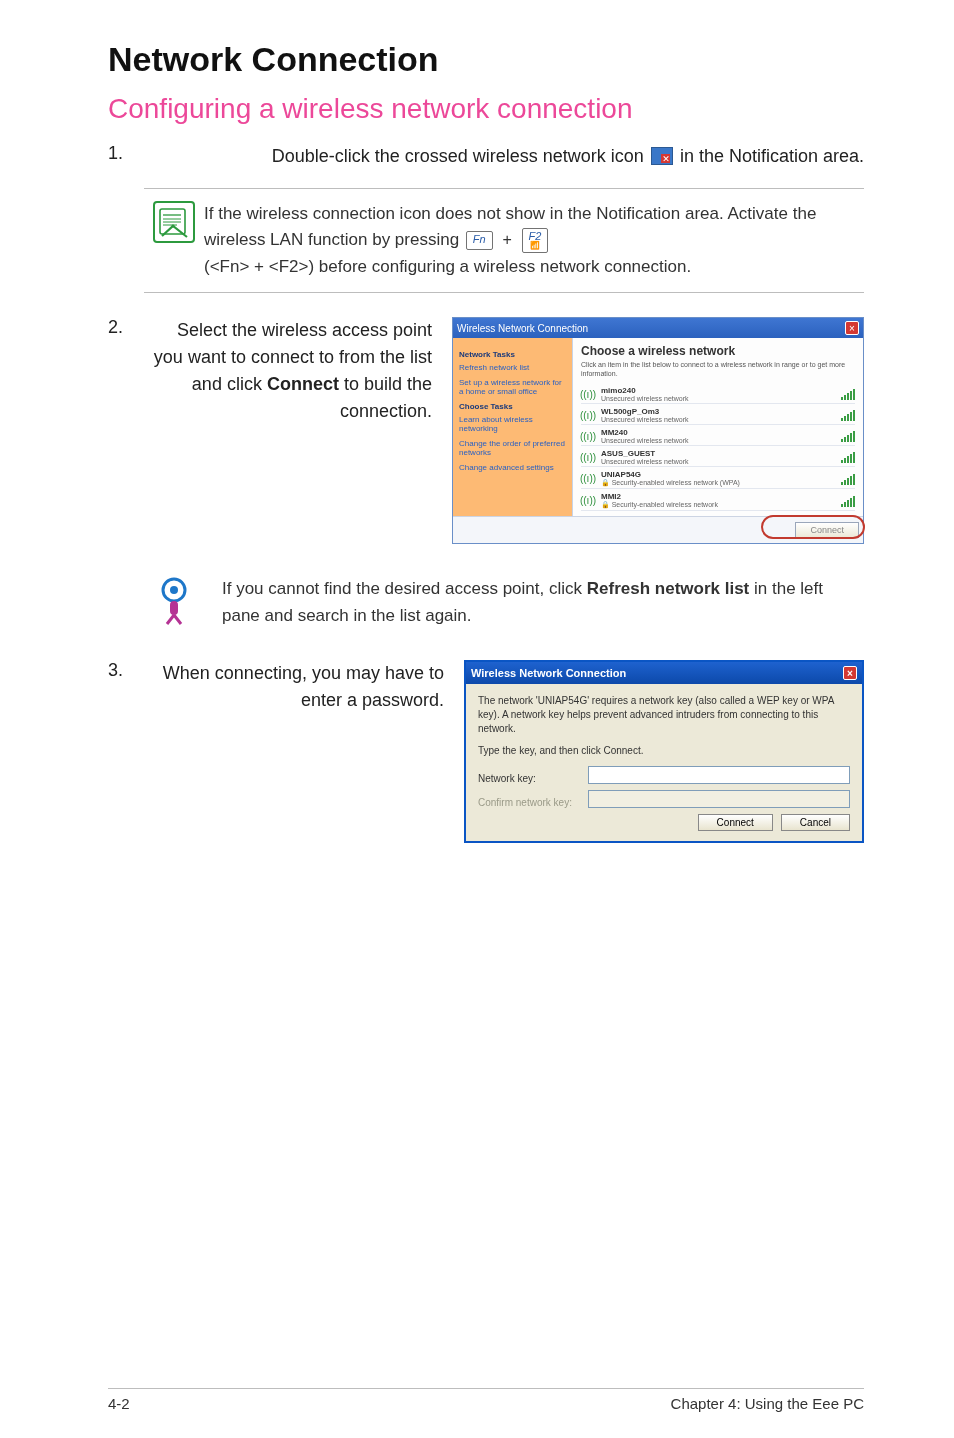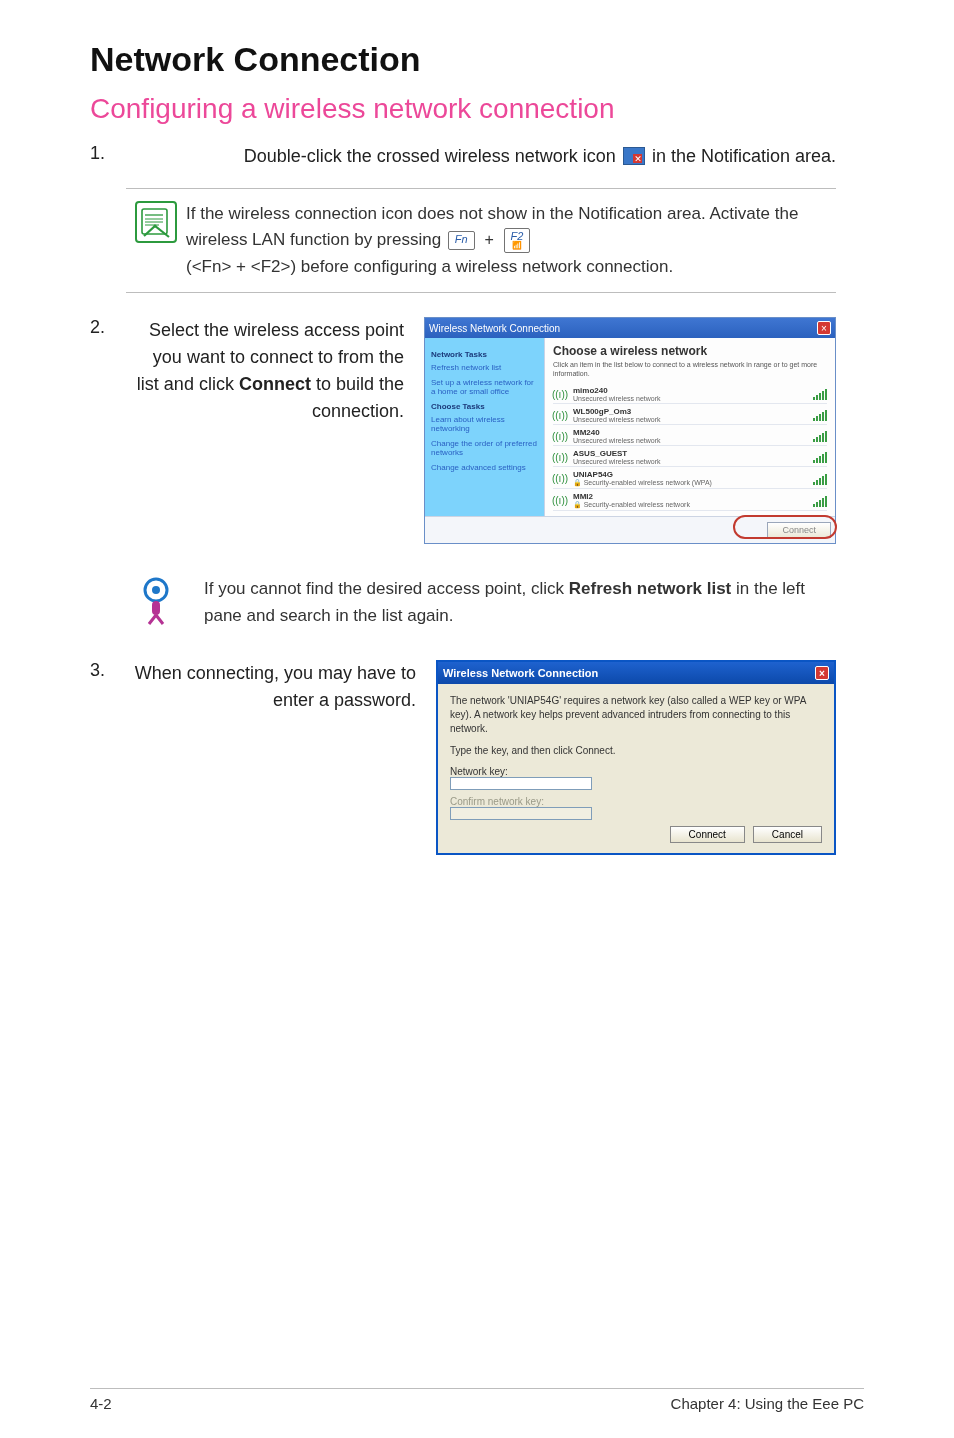--- a/index.html
+++ b/index.html
@@ -5,23 +5,24 @@
   * { box-sizing: border-box; }
   body {
     margin: 0;
     padding: 0;
     font-family: "Segoe UI", Myriad, Arial, sans-serif;
     background: #fff;
     width: 954px;
     color: #222;
   }
   .page {
-    padding: 40px 118px 25px 90px;
+    padding: 40px 90px 25px 90px;
     position: relative;
     min-height: 1438px;
+    margin-left: 18px;
   }
   h1 {
     font-size: 34px;
     font-weight: 800;
     margin: 0 0 14px 0;
     color: #111;
   }
   h2 {
     font-size: 28px;
     font-weight: 400;
@@ -156,21 +157,21 @@
     font-size: 10px;
     border: 1px solid #fff;
     border-radius: 2px;
     cursor: pointer;
   }
   .xp-body {
     display: flex;
   }
   .xp-side {
     width: 120px;
-    background: #7dd3fc;
+    background: #fdba74;
     border-right: 1px solid #c7d3e7;
     padding: 6px;
     font-size: 8px;
     color: #2048a5;
   }
   .xp-side-h { color: #1b3a7b; font-weight: bold; margin: 6px 0 4px 0; font-size: 8px; }
   .xp-side a { display: block; margin-bottom: 6px; color: #2a61c3; }
   .xp-main {
     flex: 1;
     padding: 6px 8px 5px 8px;
@@ -272,21 +273,21 @@
     font-size: 11px;
     font-weight: bold;
     padding: 4px 5px;
   }
   .xp-dialog-body {
     padding: 10px 12px 10px 12px;
     font-size: 10px;
     color: #333;
   }
   .xp-dialog-body p { margin: 0 0 8px 0; line-height: 1.4; }
-  .fieldrow { display: flex; align-items: flex-start; margin-bottom: 6px; flex-direction: column; }
+  .fieldrow { display: flex; align-items: flex-end; margin-bottom: 6px; }
   .fieldrow label { width: 110px; font-size: 10px; }
   .fieldrow input {
     flex: 1;
     border: 1px solid #7f9db9;
     height: 18px;
     font-size: 10px;
     padding: 0 4px;
   }
   .fieldrow input:disabled { background: #f1efe2; color: #999; }
   .btnrow {

